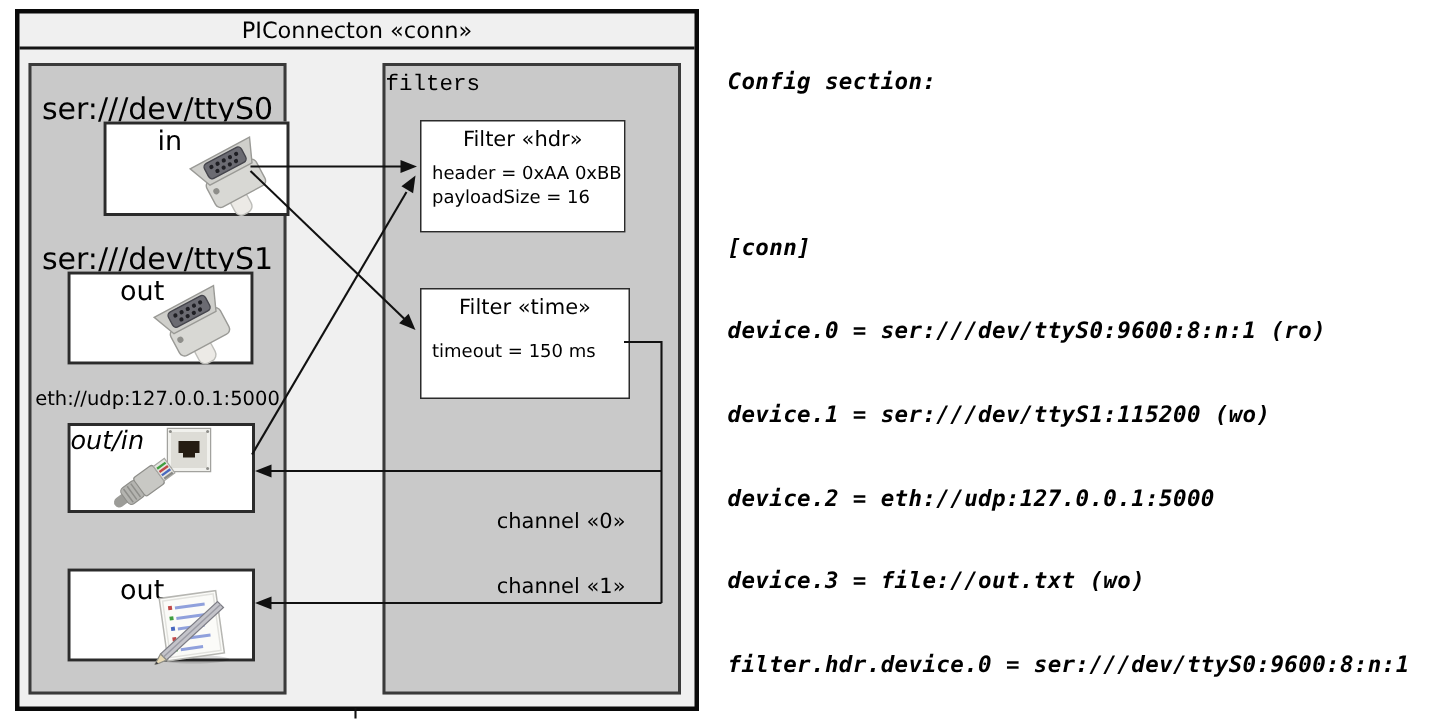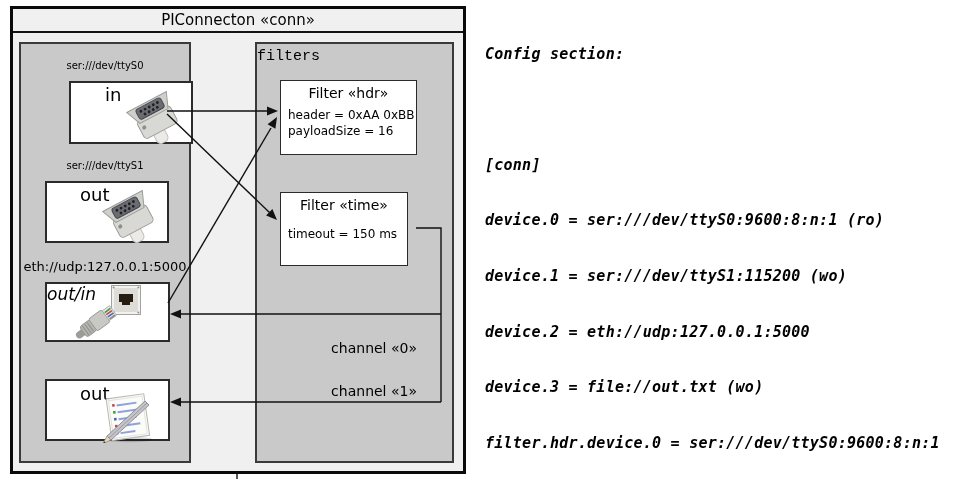--- a/index.html
+++ b/index.html
@@ -9,21 +9,21 @@
   .outer{position:absolute;left:10px;top:6px;width:456px;height:468px;box-sizing:border-box;
          border:3px solid #0a0a0a;background:#f0f0f0;z-index:1;}
   .outer-title{position:absolute;left:0;top:0;width:100%;height:24px;box-sizing:border-box;
          border-bottom:2px solid #141414;text-align:center;line-height:23px;font-size:15px;}
   
   .panel{position:absolute;box-sizing:border-box;background:#c9c9c9;border:2px solid #3a3a3a;z-index:2;}
   .panel-devices{left:19px;top:42px;width:172px;height:421px;}
   .panel-filters{left:255px;top:42px;width:199px;height:421px;}
   .filters-title{position:absolute;left:0;top:4px;width:100%;text-align:left;font-size:15px;font-family:Liberation Mono, monospace;}
   
-  .dev-label{position:absolute;left:0;width:100%;text-align:center;font-size:10px;white-space:nowrap;}
+  .dev-label{position:absolute;left:0;width:100%;text-align:center;font-size:20px;white-space:nowrap;}
   .dev-label.small{font-size:13px;}
   
   .wbox{position:absolute;box-sizing:border-box;background:#ffffff;border:2px solid #2b2b2b;z-index:3;}
   .port{position:absolute;font-size:18px;line-height:20px;z-index:4;}
   
   .fbox{position:absolute;box-sizing:border-box;background:#ffffff;border:1.5px solid #2b2b2b;z-index:3;}
   .fbox .ftitle{position:absolute;left:0;top:4px;width:100%;text-align:center;font-size:14px;}
   .fbox .fattr{position:absolute;left:7px;font-size:12px;white-space:nowrap;}
   
   .chan-label{position:absolute;width:107px;text-align:right;font-size:14px;white-space:nowrap;z-index:4;}
@@ -152,21 +152,21 @@
   <div class="panel panel-filters">
     <div class="filters-title">filters</div>
   </div>
 
   <div class="fbox" style="left:280px;top:80px;width:137px;height:75px;">
     <div class="ftitle">Filter «hdr»</div>
     <div class="fattr" style="top:27px;">header = 0xAA 0xBB</div>
     <div class="fattr" style="top:43px;">payloadSize = 16</div>
   </div>
 
-  <div class="fbox" style="left:280px;top:192px;width:128px;height:74px;">
+  <div class="fbox" style="left:280px;top:192px;width:140px;height:74px;">
     <div class="ftitle">Filter «time»</div>
     <div class="fattr" style="top:34px;">timeout = 150 ms</div>
   </div>
 
   <div class="chan-label" style="left:310px;top:296px;margin-top:44px;">channel «0»</div>
   <div class="chan-label" style="left:310px;top:383px;">channel «1»</div>
 
   <svg class="wires" width="964" height="484" viewBox="0 0 964 484">
     <g stroke="#111" stroke-width="1.4" fill="none">
       <line x1="167" y1="111" x2="268" y2="111"></line>

